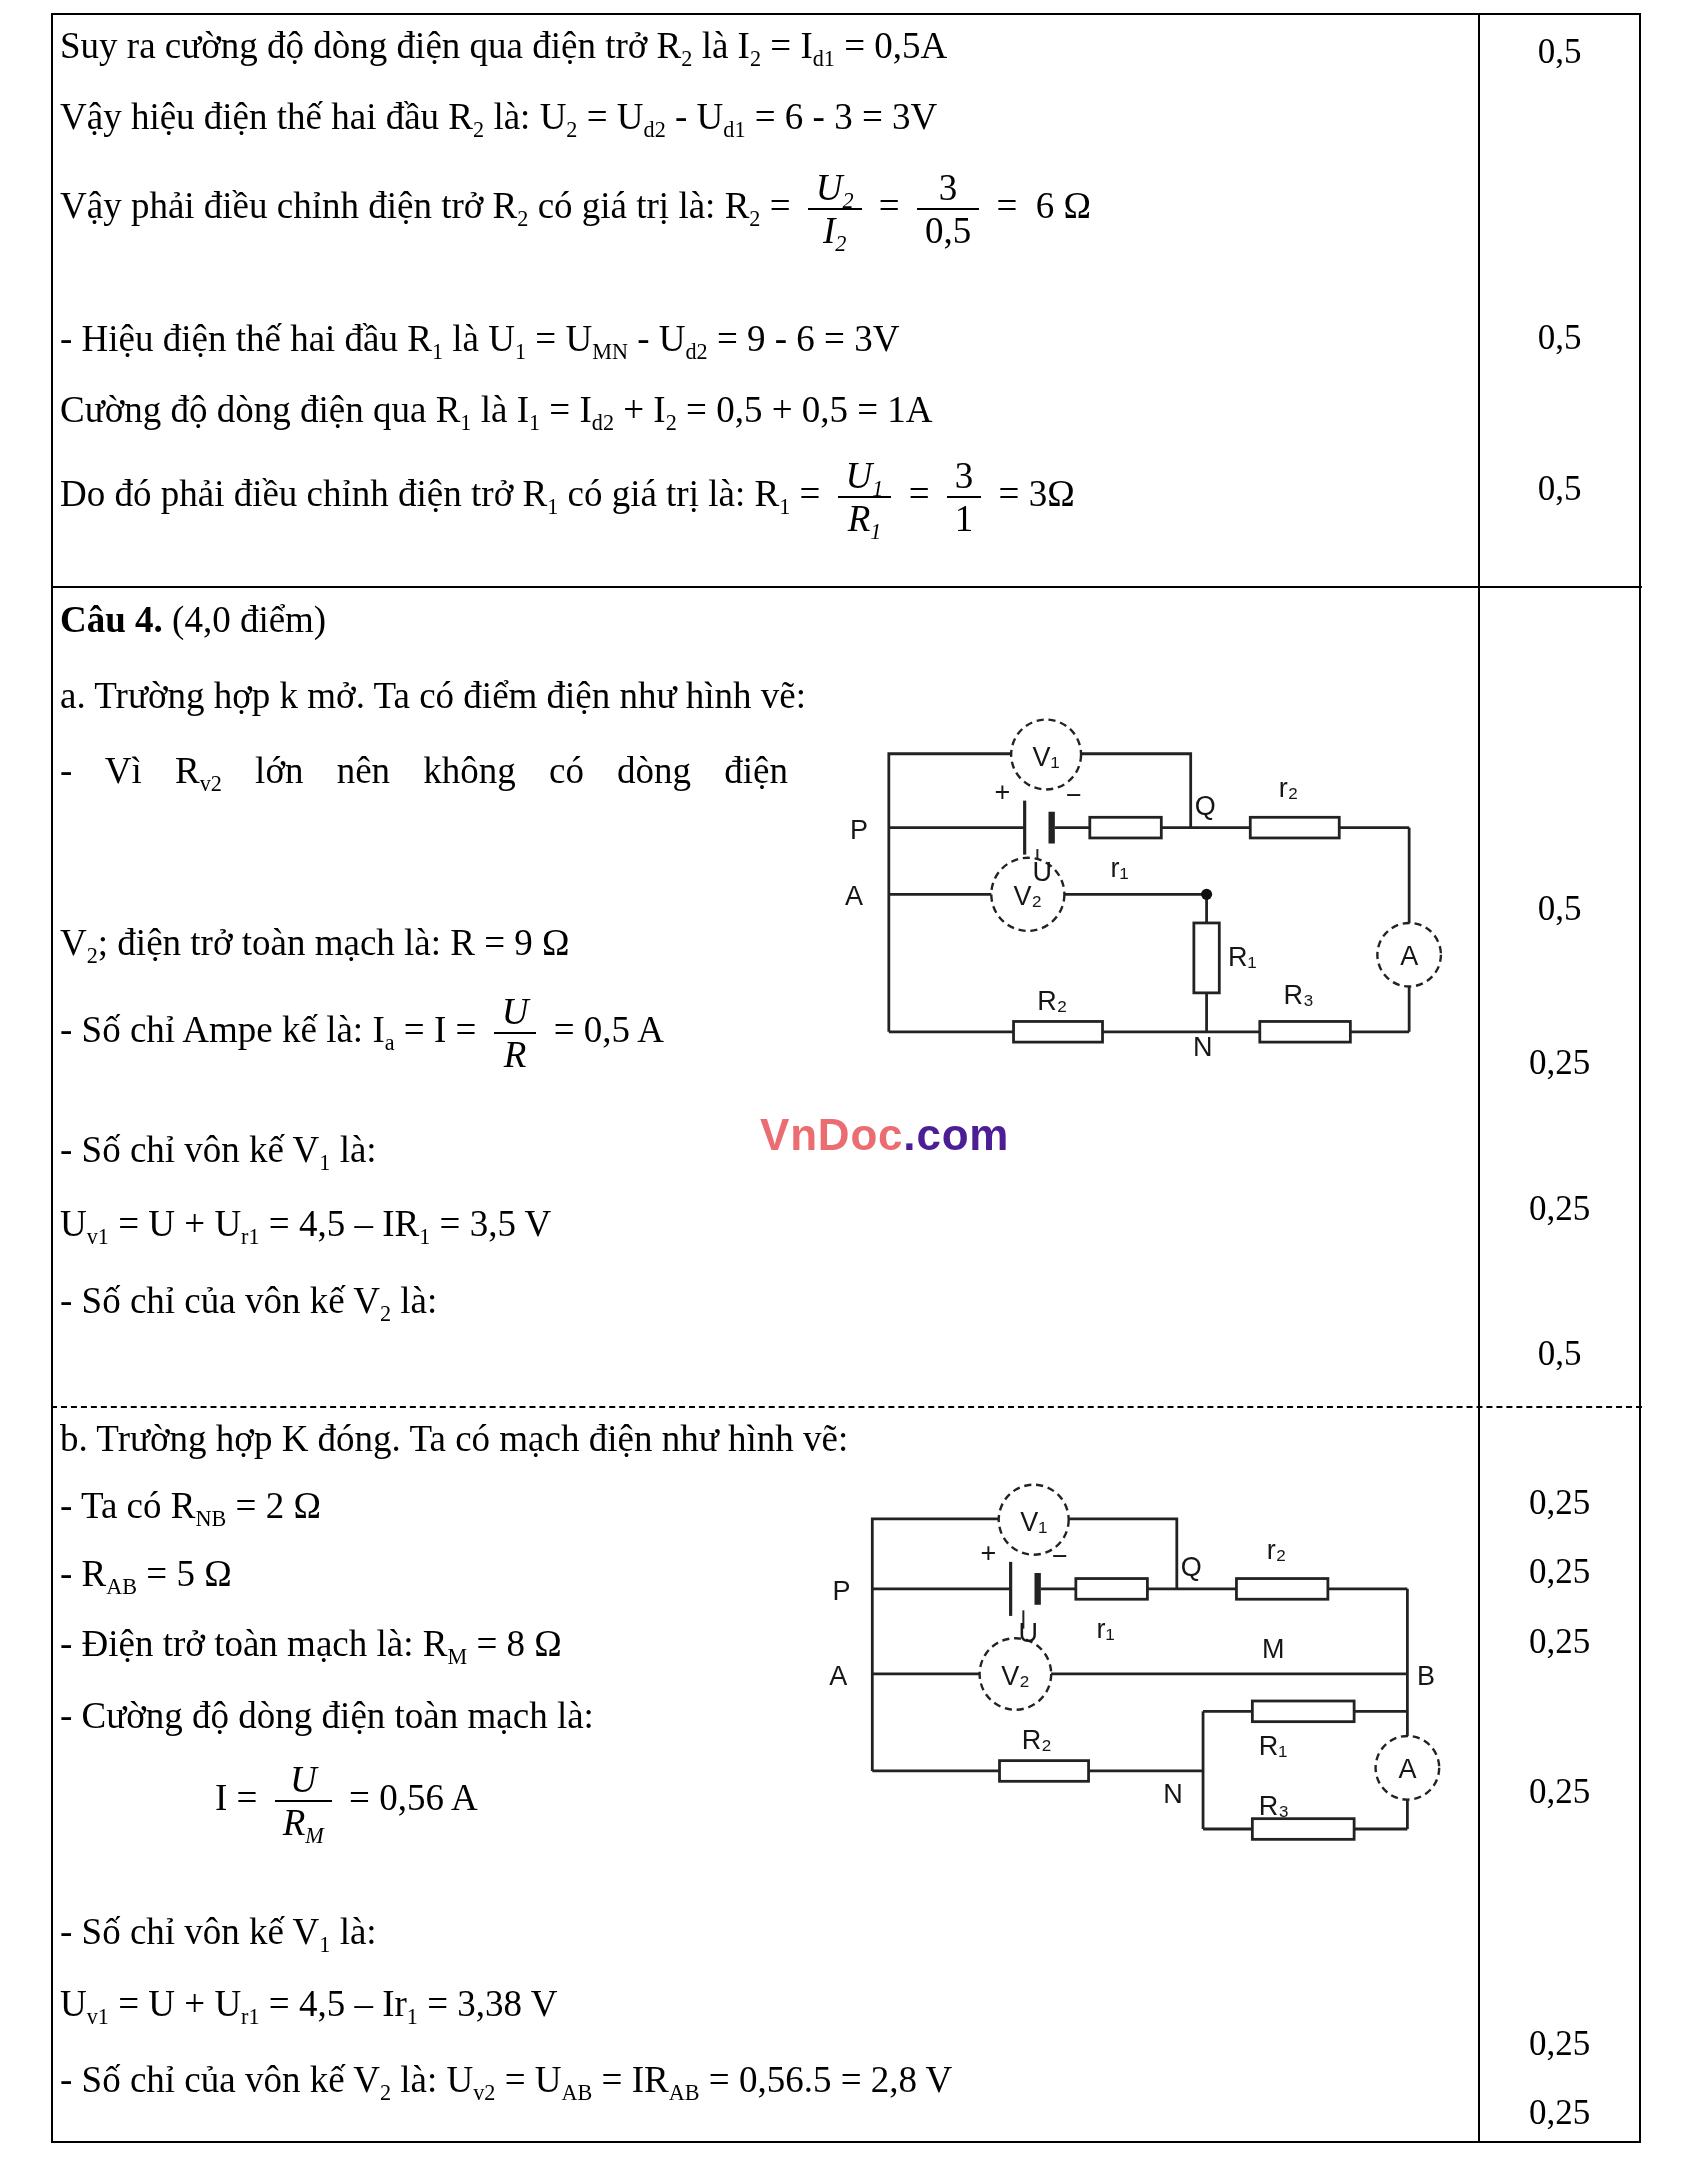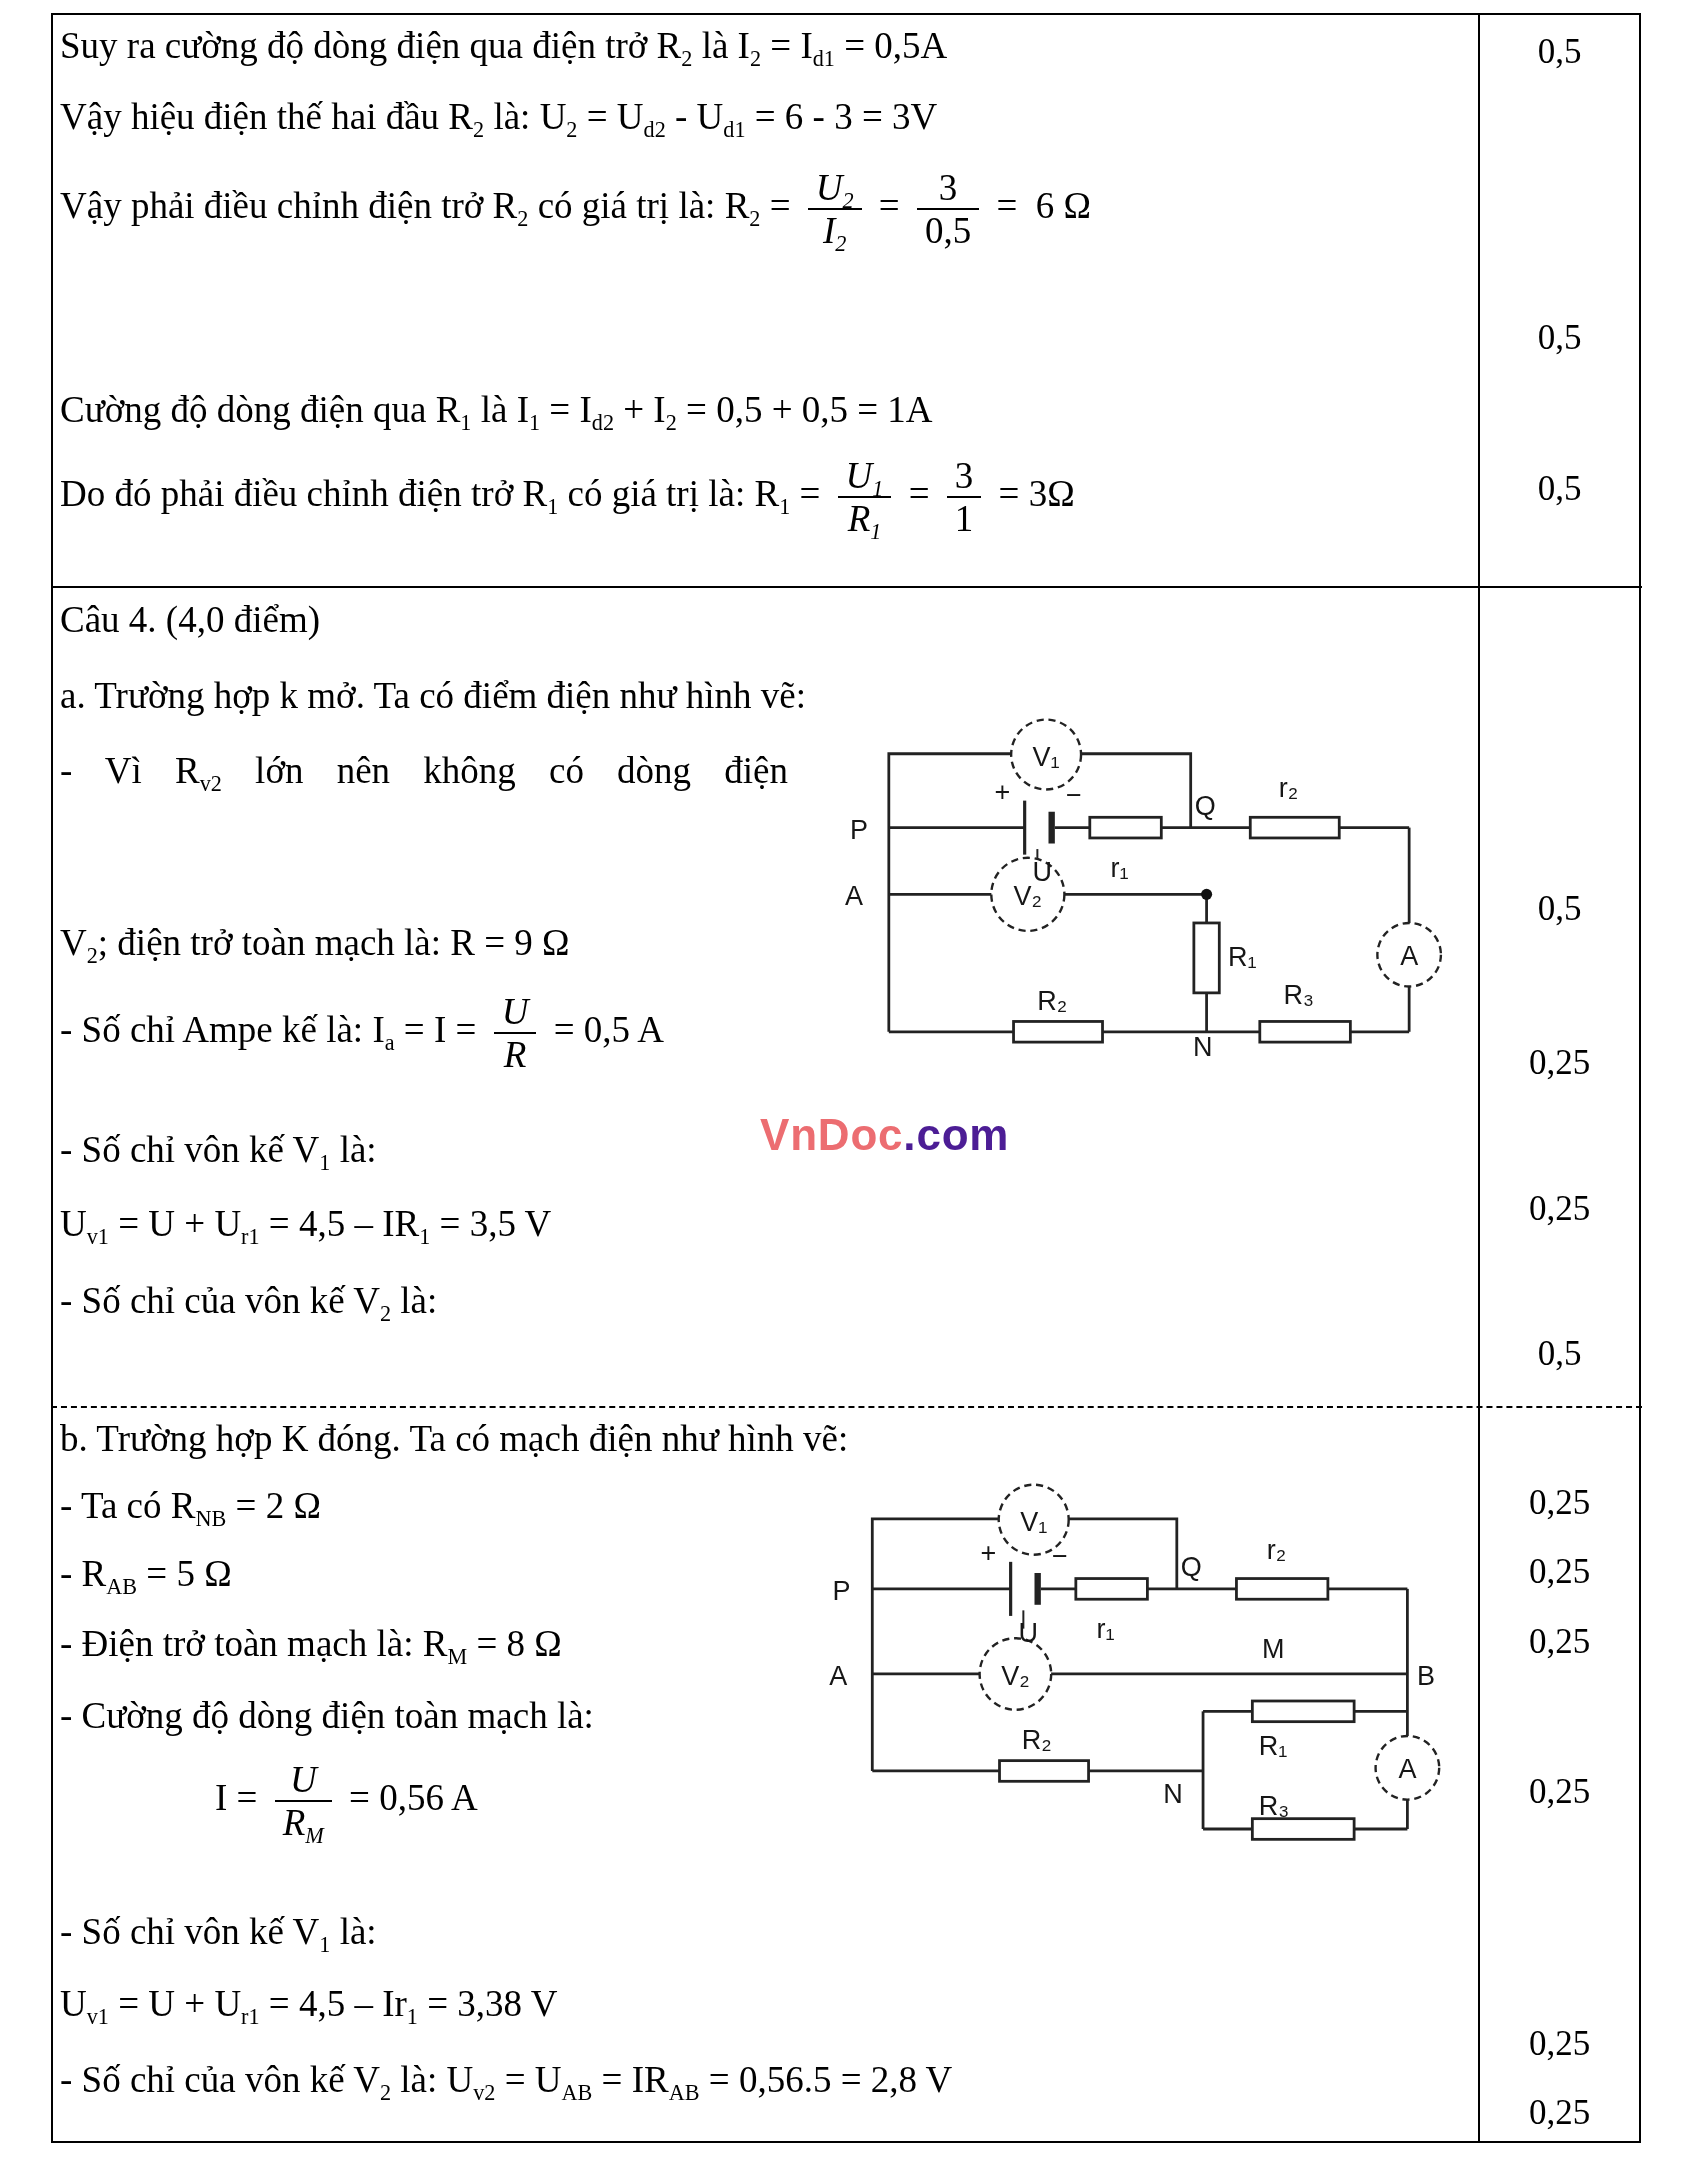--- a/index.html
+++ b/index.html
@@ -6,21 +6,21 @@
   .canvas{position:relative;width:1703px;height:2161px;background:#ffffff;
           font-family:"Liberation Serif",serif;color:#000;overflow:hidden;}
   .table-outline{position:absolute;left:51px;top:12.7px;width:1586px;height:2126px;
           border:2.4px solid #000;}
   .v-divider{position:absolute;left:1478px;top:12.7px;width:2.4px;height:2128px;background:#000;}
   .h-solid{position:absolute;left:51px;top:586px;width:1591px;height:2.4px;background:#000;}
   .h-dashed{position:absolute;left:51px;top:1406px;width:1591px;height:0;
           border-top:2.4px dashed #000;}
   .ln{position:absolute;left:60px;font-size:37px;white-space:nowrap;line-height:1.2;}
   .just{width:728px;white-space:normal;text-align:justify;text-align-last:justify;}
-  .heading b{font-weight:normal;margin-top:28px;}
+  .heading b{font-weight:bold;margin-top:28px;}
   sub{font-size:0.60em;line-height:0;}
   .frac{display:inline-flex;flex-direction:column;vertical-align:middle;
         text-align:center;margin:0 8px;line-height:1.12;}
   .frac>span{display:block;padding:0 8px;}
   .frac>span:first-child{border-bottom:2.4px solid #000;}
   .frac.it>span{font-style:italic;}
   .frac.it sub{font-style:italic;}
   .score{position:absolute;left:1480px;width:159px;text-align:center;font-size:35px;}
   .wm{position:absolute;left:760px;top:1110px;font-family:"Liberation Sans",sans-serif;
       font-weight:bold;font-size:44px;letter-spacing:0.8px;}
@@ -43,20 +43,21 @@
 
   <div class="ln" style="top:24px">Suy ra cường độ dòng điện qua điện trở R<sub>2</sub> là I<sub>2</sub> = I<sub>d1</sub> = 0,5A</div>
   <div class="ln" style="top:95px">Vậy hiệu điện thế hai đầu R<sub>2</sub> là: U<sub>2</sub> = U<sub>d2</sub> - U<sub>d1</sub> = 6 - 3 = 3V</div>
   <div class="ln" style="top:167px">Vậy phải điều chỉnh điện trở R<sub>2</sub> có giá trị là: R<sub>2</sub> = <span class="frac it">
         <span>U<sub>2</sub></span>
         <span>I<sub>2</sub></span>
       </span> = <span class="frac">
         <span>3</span>
         <span>0,5</span>
       </span> =&nbsp; 6 Ω</div>
+  <div class="ln" style="top:317px">- Hiệu điện thế hai đầu R<sub>1</sub> là U<sub>1</sub> = U<sub>MN</sub> - U<sub>d2</sub> = 9 - 6 = 3V</div>
   <div class="ln" style="top:388px">Cường độ dòng điện qua R<sub>1</sub> là I<sub>1</sub> = I<sub>d2</sub> + I<sub>2</sub> = 0,5 + 0,5 = 1A</div>
   <div class="ln" style="top:455px">Do đó phải điều chỉnh điện trở R<sub>1</sub> có giá trị là: R<sub>1</sub> = <span class="frac it">
         <span>U<sub>1</sub></span>
         <span>R<sub>1</sub></span>
       </span> = <span class="frac">
         <span>3</span>
         <span>1</span>
       </span> = 3Ω</div>
 
   <span class="score" style="top:32px">0,5</span>

